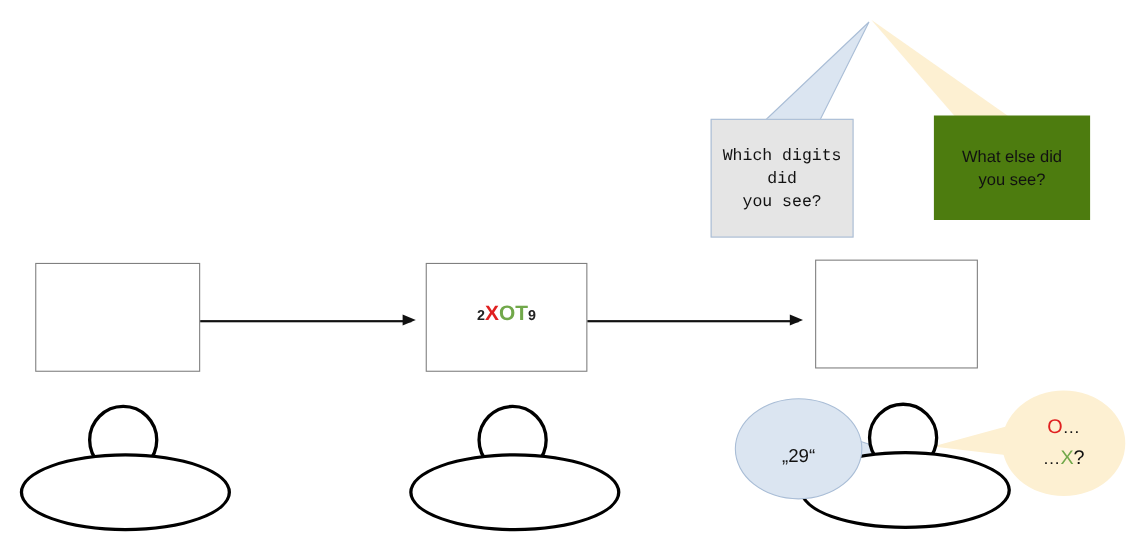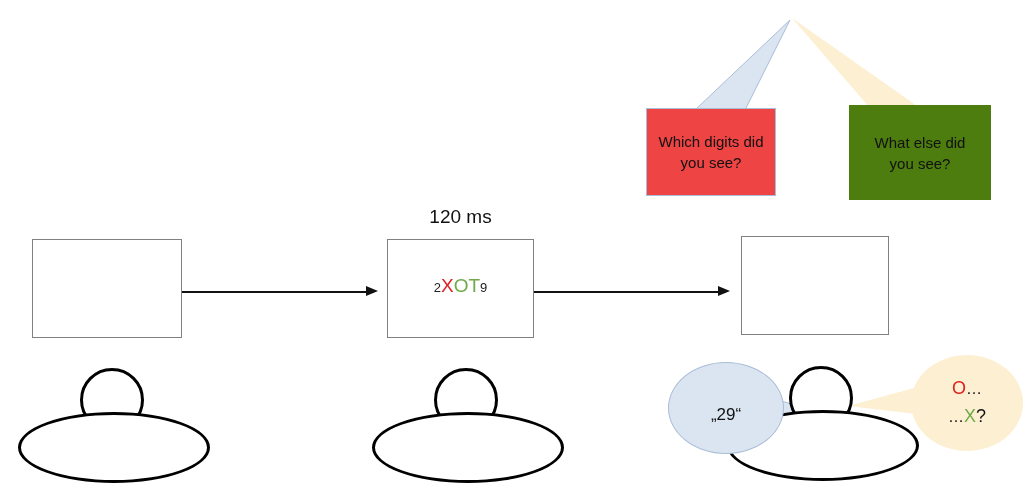--- a/index.html
+++ b/index.html
@@ -31,42 +31,43 @@
   .duration{
     left:387px;top:206px;width:147px;text-align:center;
     font-size:19px;color:#111;
   }
 
   
   .stimulus{
     left:387px;top:276px;width:147px;text-align:center;
     font-size:19px;letter-spacing:0px;line-height:1;
     white-space:nowrap;
+    font-weight:bold;
   }
   .stimulus .digit{font-size:13px;color:#222;vertical-align:baseline;}
   .stimulus .red{color:#e02020;}
   .stimulus .green{color:#71a84a;}
 
   
   .arrow-line{height:1.6px;background:#111;}
   #arrow-1{left:182px;top:291px;width:192px;}
   #arrow-2{left:534px;top:291px;width:192px;}
   .arrow-head{
     width:0;height:0;border-top:5.5px solid transparent;
     border-bottom:5.5px solid transparent;border-left:12px solid #111;
   }
   #arrow-head-1{left:366px;top:286px;}
   #arrow-head-2{left:718px;top:286px;}
 
   
   .callout-box{box-sizing:border-box;display:flex;align-items:center;justify-content:center;}
   .callout-text{font-size:15px;line-height:1.4;text-align:center;white-space:pre-line;color:#111;}
   #callout-blue{
-    left:646px;top:108px;width:130px;height:88px;
-    background:#ef4444;border:1px solid #a9bdd6;
+    left:646px;top:108px;width:130px;height:108px;
+    background:#e5e5e5;border:1px solid #a9bdd6;font-family:Liberation Mono, monospace;
   }
   #callout-yellow{
     left:849px;top:105px;width:142px;height:95px;
     background:#4d7c0f;border:none;
   }
   .tail-svg{overflow:visible;pointer-events:none;}
   #tail-blue{left:640px;top:8px;width:200px;height:130px;}
   #tail-yellow{left:780px;top:8px;width:230px;height:130px;}
 
   
@@ -125,21 +126,20 @@
   <div class="abs callout-box" id="callout-blue">
     <span class="callout-text">Which digits did
 you see?</span>
   </div>
 
   <div class="abs callout-box" id="callout-yellow">
     <span class="callout-text">What else did
 you see?</span>
   </div>
 
-  <div class="abs duration">120 ms</div>
 
   <div class="abs frame" id="frame-1"></div>
   <div class="abs frame" id="frame-2"></div>
   <div class="abs frame" id="frame-3"></div>
 
   <div class="abs stimulus">
     <span class="digit">2</span><span class="red">X</span><span class="green">O</span><span class="green">T</span><span class="digit">9</span>
   </div>
 
   <div class="abs arrow-line" id="arrow-1"></div>

